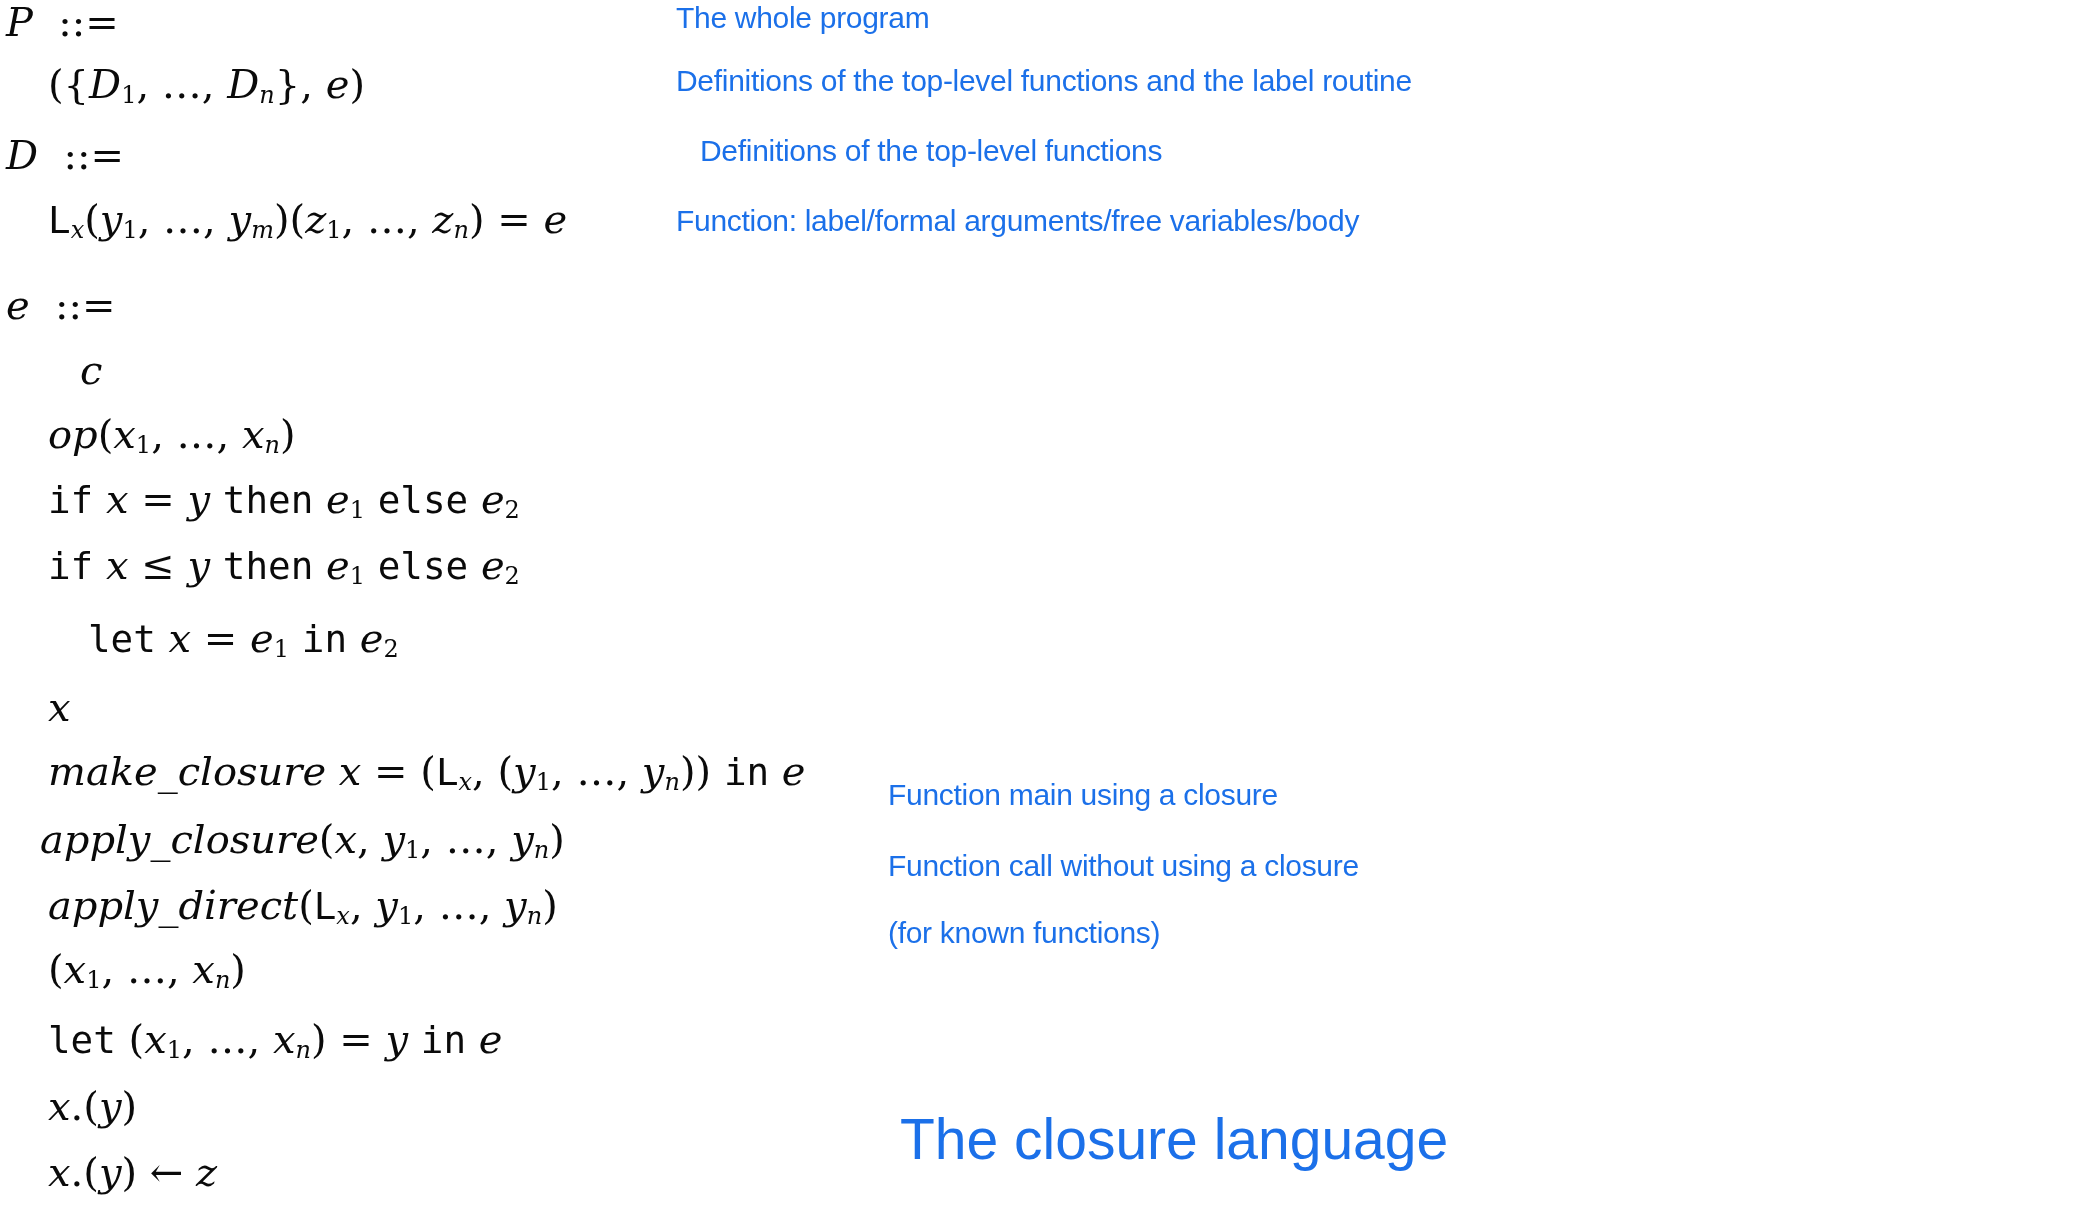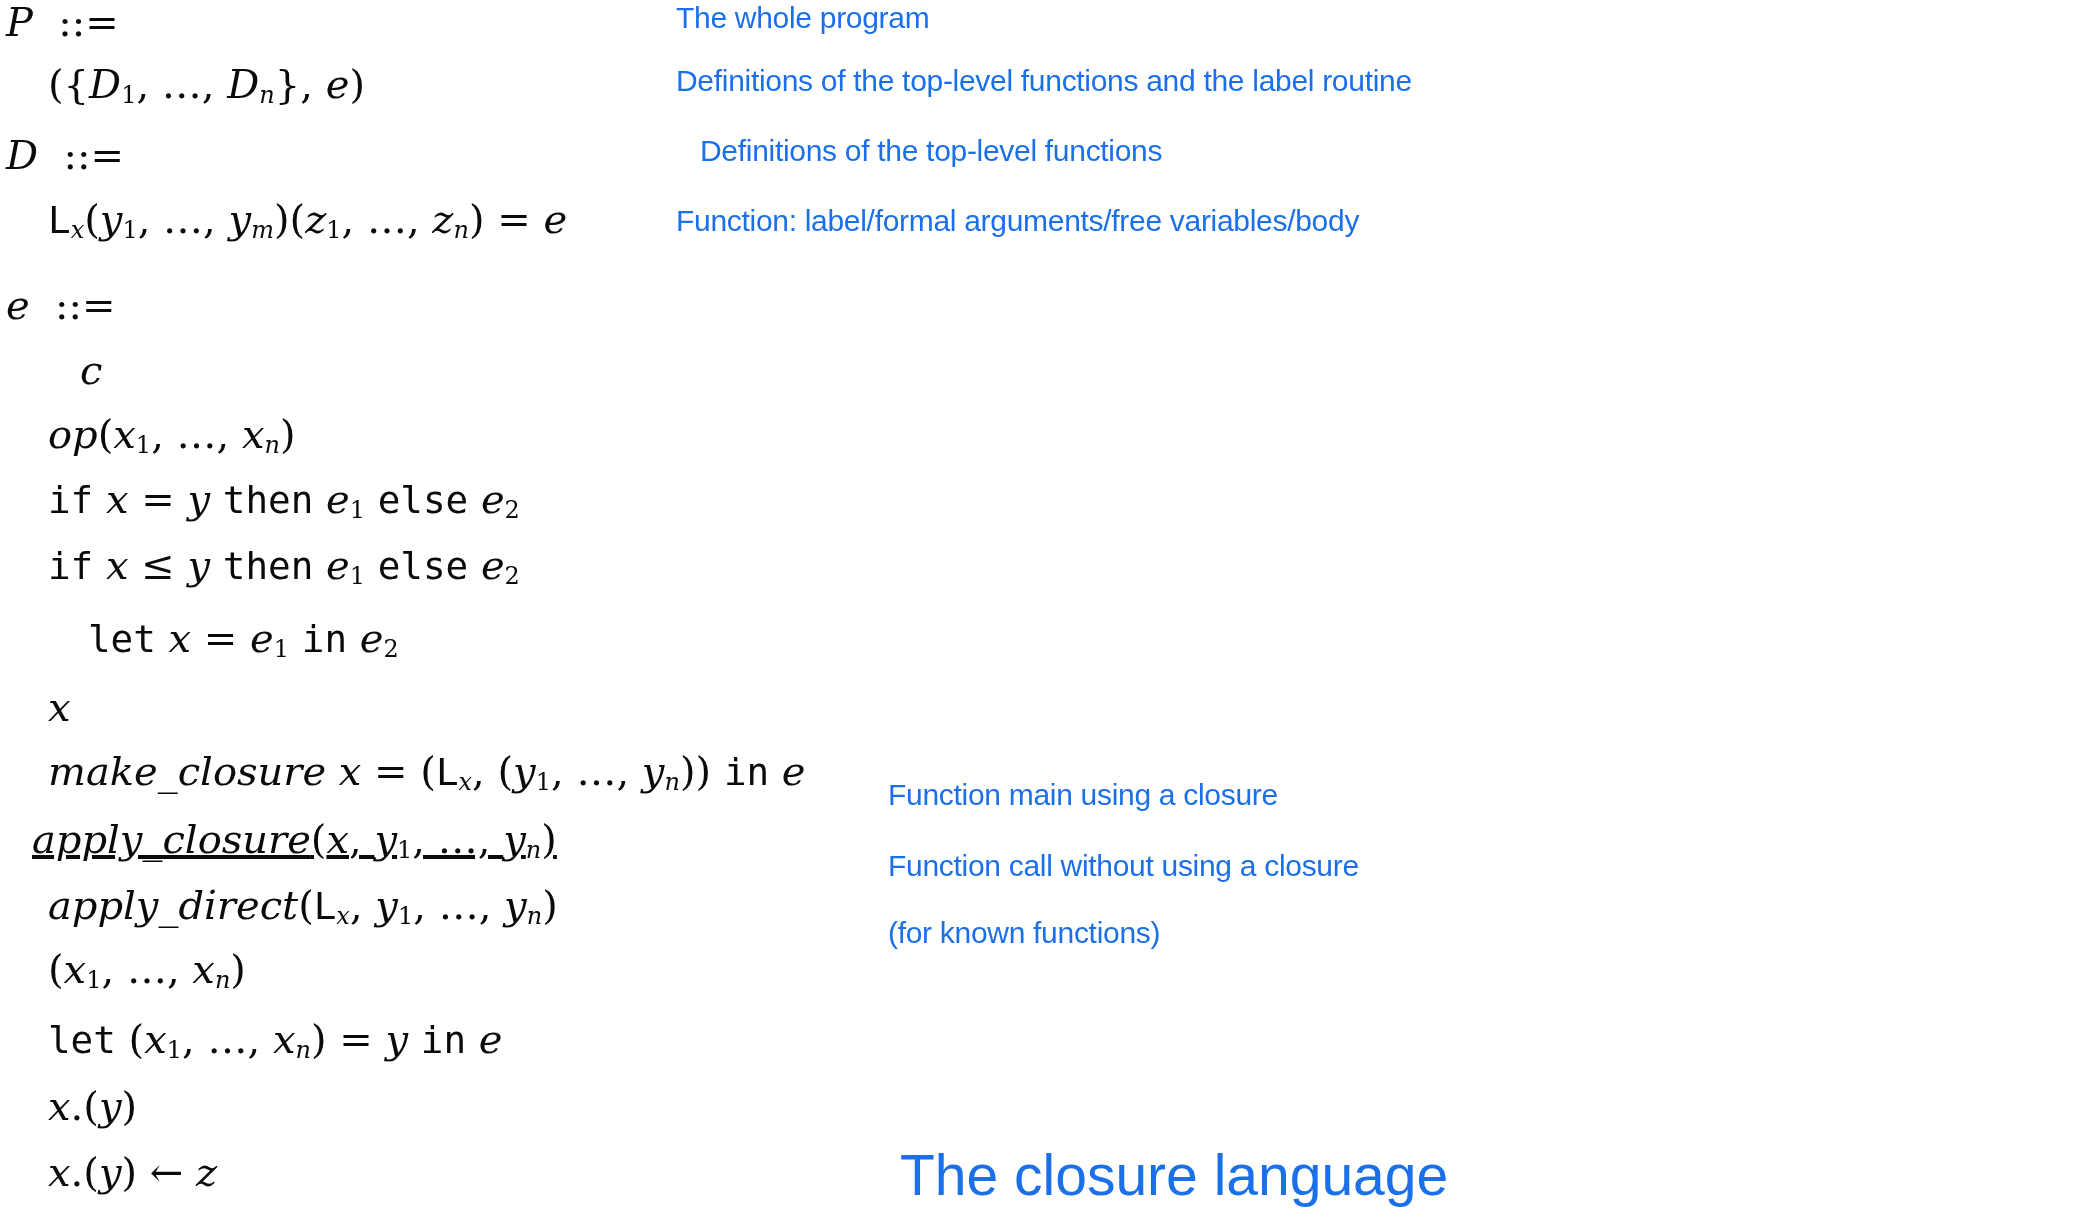--- a/index.html
+++ b/index.html
@@ -35,41 +35,40 @@
     font-family: "Liberation Sans", sans-serif;
     font-size: 30px;
     line-height: 1.15;
     color: var(--annotation-blue, #1b70e9);
     white-space: pre;
     letter-spacing: -0.3px;
   }
   .caption {
     font-size: 57px;
     letter-spacing: 0;
-    margin-top: 36px;
   }
 </style>
 </head>
 <body>
 
 <div class="canvas">
 
   <div class="math-line" style="top:0px;    left:6px;"><span class="m-v">P</span><span class="m-p">  ::=</span></div>
   <div class="math-line" style="top:62px;   left:48px;"><span class="m-p">({</span><span class="m-v">D</span><span class="m-sp">1</span><span class="m-p">, …, </span><span class="m-v">D</span><span class="m-sv">n</span><span class="m-p">}, </span><span class="m-v">e</span><span class="m-p">)</span></div>
   <div class="math-line" style="top:133px;  left:6px;"><span class="m-v">D</span><span class="m-p">  ::=</span></div>
   <div class="math-line" style="top:197px;  left:48px;"><span class="m-k">L</span><span class="m-sv">x</span><span class="m-p">(</span><span class="m-v">y</span><span class="m-sp">1</span><span class="m-p">, …, </span><span class="m-v">y</span><span class="m-sv">m</span><span class="m-p">)(</span><span class="m-v">z</span><span class="m-sp">1</span><span class="m-p">, …, </span><span class="m-v">z</span><span class="m-sv">n</span><span class="m-p">) = </span><span class="m-v">e</span></div>
   <div class="math-line" style="top:283px;  left:6px;"><span class="m-v">e</span><span class="m-p">  ::=</span></div>
   <div class="math-line" style="top:348px;  left:80px;"><span class="m-v">c</span></div>
   <div class="math-line" style="top:412px;  left:48px;"><span class="m-v">op</span><span class="m-p">(</span><span class="m-v">x</span><span class="m-sp">1</span><span class="m-p">, …, </span><span class="m-v">x</span><span class="m-sv">n</span><span class="m-p">)</span></div>
   <div class="math-line" style="top:477px;  left:48px;"><span class="m-k">if</span><span class="m-p"> </span><span class="m-v">x</span><span class="m-p"> = </span><span class="m-v">y</span><span class="m-p"> </span><span class="m-k">then</span><span class="m-p"> </span><span class="m-v">e</span><span class="m-sp">1</span><span class="m-p"> </span><span class="m-k">else</span><span class="m-p"> </span><span class="m-v">e</span><span class="m-sp">2</span></div>
   <div class="math-line" style="top:543px;  left:48px;"><span class="m-k">if</span><span class="m-p"> </span><span class="m-v">x</span><span class="m-p"> ≤ </span><span class="m-v">y</span><span class="m-p"> </span><span class="m-k">then</span><span class="m-p"> </span><span class="m-v">e</span><span class="m-sp">1</span><span class="m-p"> </span><span class="m-k">else</span><span class="m-p"> </span><span class="m-v">e</span><span class="m-sp">2</span></div>
   <div class="math-line" style="top:616px;  left:48px;margin-left:40px;"><span class="m-k">let</span><span class="m-p"> </span><span class="m-v">x</span><span class="m-p"> = </span><span class="m-v">e</span><span class="m-sp">1</span><span class="m-p"> </span><span class="m-k">in</span><span class="m-p"> </span><span class="m-v">e</span><span class="m-sp">2</span></div>
   <div class="math-line" style="top:685px;  left:48px;"><span class="m-v">x</span></div>
   <div class="math-line" style="top:749px;  left:48px;"><span class="m-v">make_closure</span><span class="m-p"> </span><span class="m-v">x</span><span class="m-p"> = (</span><span class="m-k">L</span><span class="m-sv">x</span><span class="m-p">, (</span><span class="m-v">y</span><span class="m-sp">1</span><span class="m-p">, …, </span><span class="m-v">y</span><span class="m-sv">n</span><span class="m-p">)) </span><span class="m-k">in</span><span class="m-p"> </span><span class="m-v">e</span></div>
-  <div class="math-line" style="top:817px;  left:32px;text-decoration:underline;"><span class="m-v">apply_closure</span><span class="m-p">(</span><span class="m-v">x</span><span class="m-p">, </span><span class="m-v">y</span><span class="m-sp">1</span><span class="m-p">, …, </span><span class="m-v">y</span><span class="m-sv">n</span><span class="m-p">)</span></div>
+  <div class="math-line" style="top:817px;  left:40px;"><span class="m-v">apply_closure</span><span class="m-p">(</span><span class="m-v">x</span><span class="m-p">, </span><span class="m-v">y</span><span class="m-sp">1</span><span class="m-p">, …, </span><span class="m-v">y</span><span class="m-sv">n</span><span class="m-p">)</span></div>
   <div class="math-line" style="top:883px;  left:48px;"><span class="m-v">apply_direct</span><span class="m-p">(</span><span class="m-k">L</span><span class="m-sv">x</span><span class="m-p">, </span><span class="m-v">y</span><span class="m-sp">1</span><span class="m-p">, …, </span><span class="m-v">y</span><span class="m-sv">n</span><span class="m-p">)</span></div>
   <div class="math-line" style="top:947px;  left:48px;"><span class="m-p">(</span><span class="m-v">x</span><span class="m-sp">1</span><span class="m-p">, …, </span><span class="m-v">x</span><span class="m-sv">n</span><span class="m-p">)</span></div>
   <div class="math-line" style="top:1017px; left:48px;"><span class="m-k">let</span><span class="m-p"> (</span><span class="m-v">x</span><span class="m-sp">1</span><span class="m-p">, …, </span><span class="m-v">x</span><span class="m-sv">n</span><span class="m-p">) = </span><span class="m-v">y</span><span class="m-p"> </span><span class="m-k">in</span><span class="m-p"> </span><span class="m-v">e</span></div>
   <div class="math-line" style="top:1084px; left:48px;"><span class="m-v">x</span><span class="m-p">.(</span><span class="m-v">y</span><span class="m-p">)</span></div>
   <div class="math-line" style="top:1150px; left:48px;"><span class="m-v">x</span><span class="m-p">.(</span><span class="m-v">y</span><span class="m-p">) ← </span><span class="m-v">z</span></div>
 
   <div class="ann" style="top:1px;   left:676px;">The whole program</div>
   <div class="ann" style="top:64px;  left:676px;">Definitions of the top-level functions and the label routine</div>
   <div class="ann" style="top:134px; left:676px;margin-left:24px;">Definitions of the top-level functions</div>
   <div class="ann" style="top:204px; left:676px;">Function: label/formal arguments/free variables/body</div>

